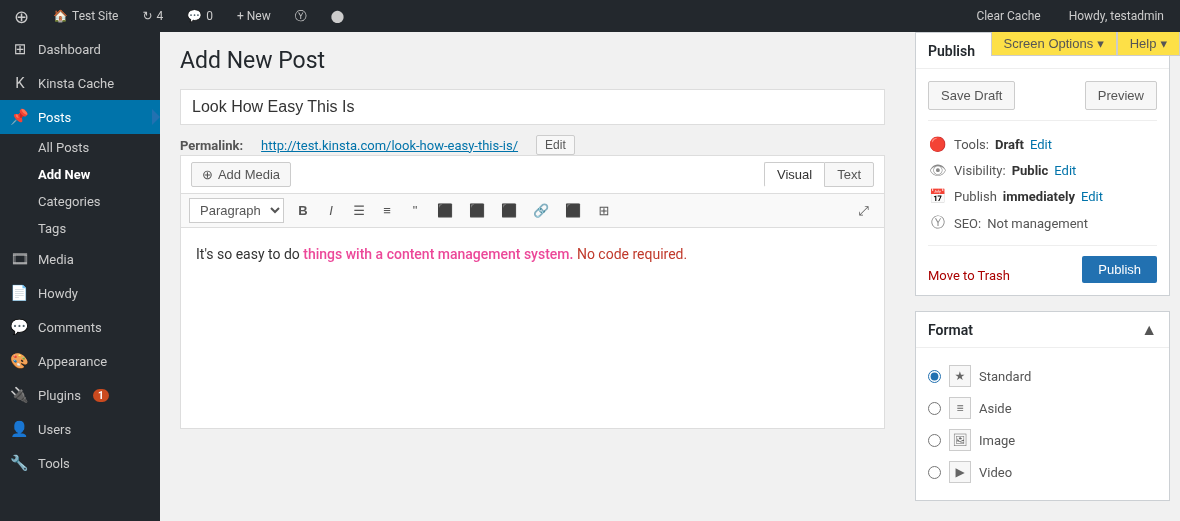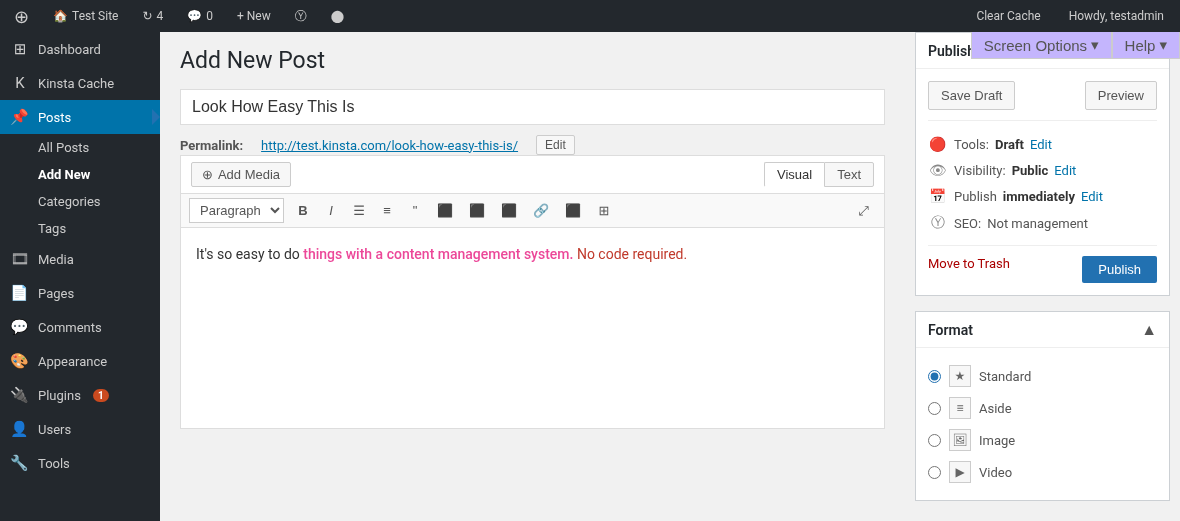--- a/index.html
+++ b/index.html
@@ -265,21 +265,21 @@
       font-size: 13px;
       color: #555;
     }
     .publish-meta-row .icon { color: #888; font-size: 14px; width: 20px; text-align: center; }
     .publish-meta-row a { color: #0073aa; text-decoration: none; cursor: pointer; }
     .publish-meta-row strong { color: #333; }
 
     .publish-footer {
       display: flex;
       justify-content: space-between;
-      align-items: flex-start;
+      align-items: flex-end;
       padding-top: 10px;
       border-top: 1px solid #eee;
     }
     .move-to-trash { color: #a00; text-decoration: none; font-size: 13px; cursor: pointer; }
     .publish-btn {
       background: #2271b1;
       color: #fff;
       border: none;
       padding: 6px 16px;
       font-size: 13px;
@@ -312,25 +312,25 @@
 
     
     .screen-options-area {
       position: fixed;
       top: 32px;
       right: 0;
       display: flex;
       z-index: 99;
     }
     .screen-btn {
-      background: #c4b5fd;
+      background: #fde047;
       border: 1px solid #ccc;
       border-top: none;
       padding: 4px 12px;
-      font-size: 15px;
+      font-size: 13px;
       cursor: pointer;
       color: #555;
       display: flex;
       align-items: center;
       gap: 4px;
     }
   </style>
 </head>
 <body>
 
@@ -411,21 +411,21 @@
     </div>
     <div class="sidebar-sub-item">
       <span>Tags</span>
     </div>
     <div class="sidebar-item">
       <span class="icon">🎞</span>
       <span>Media</span>
     </div>
     <div class="sidebar-item">
       <span class="icon">📄</span>
-      <span>Pages</span>
+      <span>Howdy</span>
     </div>
     <div class="sidebar-item">
       <span class="icon">💬</span>
       <span>Comments</span>
     </div>
     <div class="sidebar-item">
       <span class="icon">🎨</span>
       <span>Appearance</span>
     </div>
     <div class="sidebar-item">

